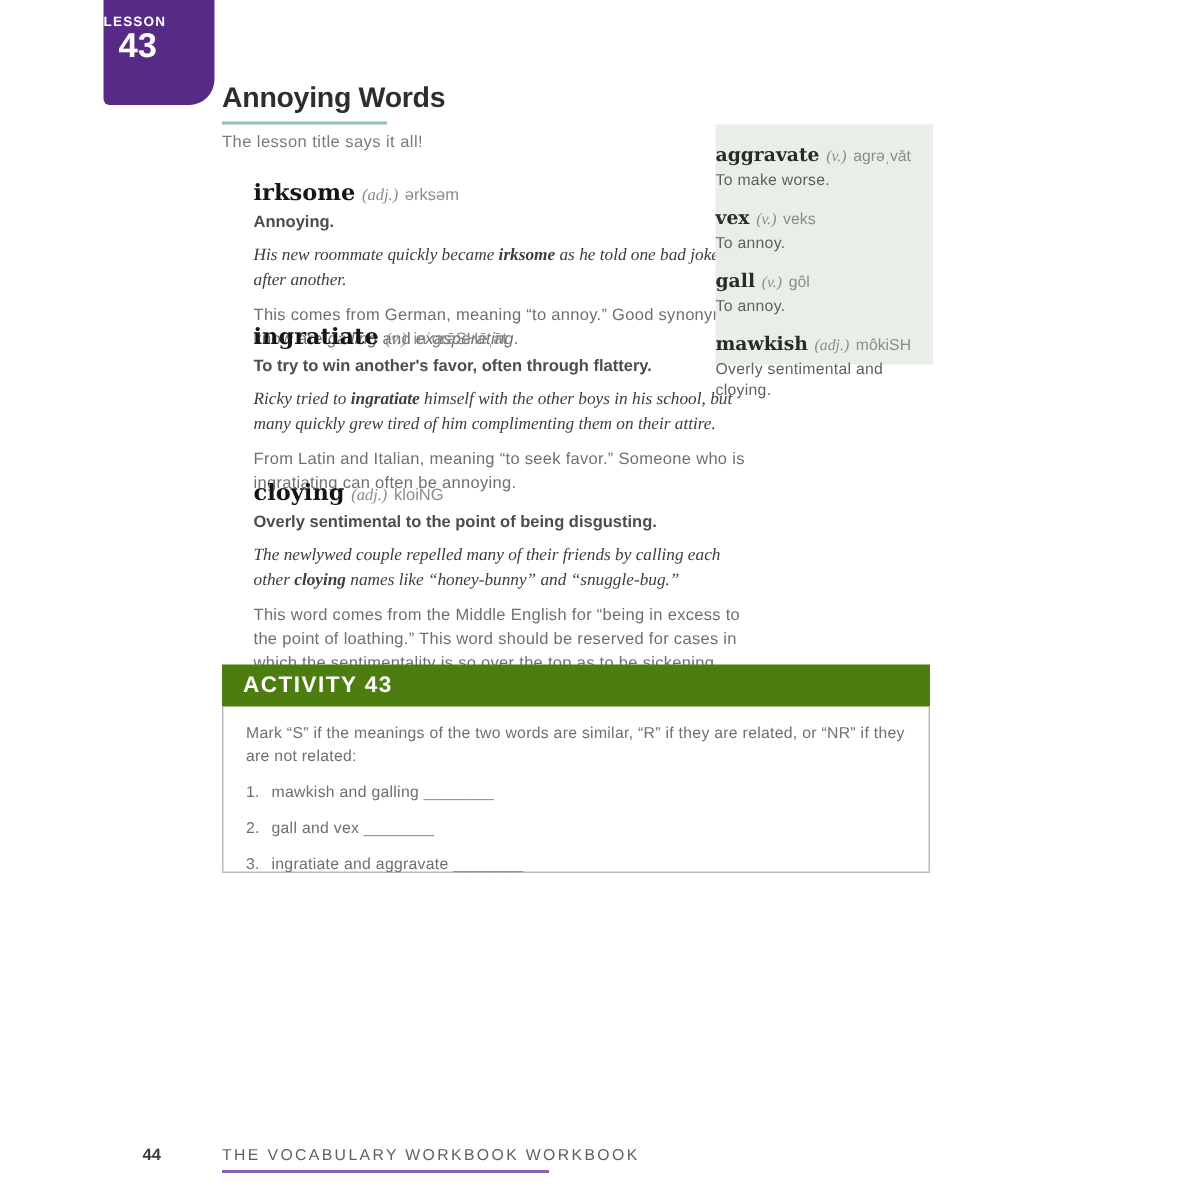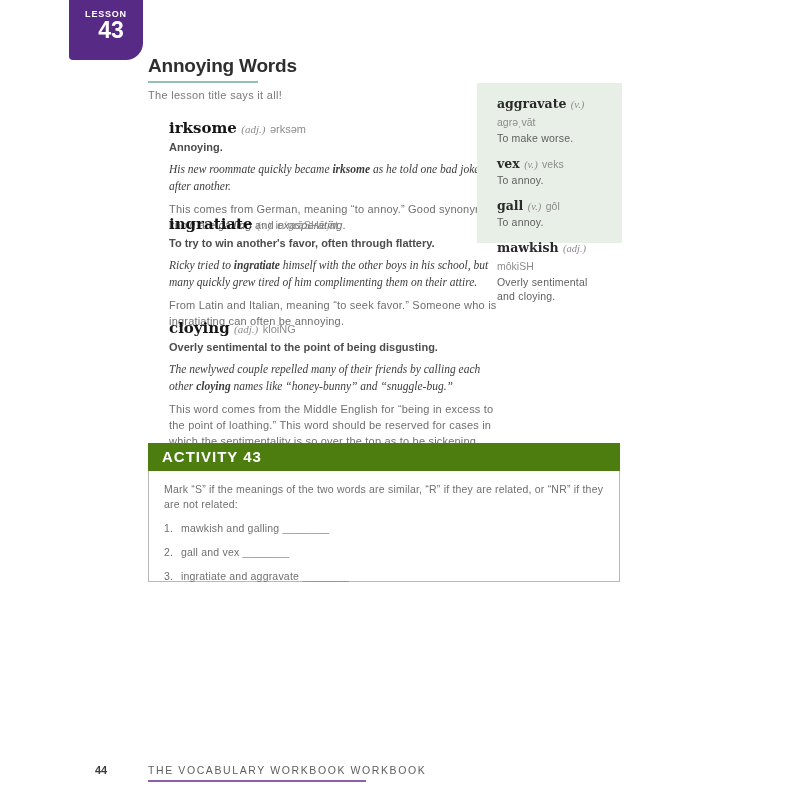--- a/index.html
+++ b/index.html
@@ -1,21 +1,21 @@
 <!DOCTYPE html>
 <html><head>
 <meta charset="utf-8">
 <style>
   html,body{margin:0;padding:0;background:#ffffff;}
   .page{position:relative;width:800px;height:800px;background:#ffffff;overflow:hidden;
         font-family:"Liberation Sans",sans-serif;}
 
   
-  .lesson-badge{position:absolute;left:69px;top:0;width:74px;height:60px;
-    background:#562a85;border-radius:0 0 17px 4px;color:#ffffff;text-align:center;}
+  .lesson-badge{position:absolute;left:69px;top:0;width:74px;height:70px;
+    background:#562a85;border-radius:0 0 17px 4px;color:#ffffff;text-align:left;}
   .lesson-label{font-size:9px;font-weight:bold;letter-spacing:.8px;margin-top:9px;}
   .lesson-number{font-size:23px;font-weight:bold;margin-top:0;line-height:1;margin-left:10px;}
 
   
   .title{position:absolute;left:148px;top:55px;margin:0;font-size:19px;font-weight:bold;
     color:#2e2e2e;letter-spacing:-.2px;}
   .title-rule{position:absolute;left:148px;top:81px;width:110px;height:2px;background:#92c1b1;}
   .intro{position:absolute;left:148px;top:89px;margin:0;font-size:11px;color:#7a7a7a;letter-spacing:.3px;}
 
   
@@ -28,21 +28,21 @@
   .pron{font-size:11px;color:#8c8c8c;}
   .definition{margin:0 0 6px 0;font-size:11px;font-weight:bold;color:#4d4d4d;line-height:15px;}
   .example{margin:0 0 7px 0;font-family:Liberation Serif, serif;font-style:italic;
     font-size:11.5px;color:#3d3d3d;line-height:16.5px;}
   .ex-bold{font-weight:bold;}
   .note{margin:0;font-size:11px;color:#6f6f6f;line-height:16px;letter-spacing:.2px;}
   .note .it{font-style:italic;}
 
   
   .sidebar{position:absolute;left:477px;top:83px;width:145px;height:160px;
-    background:#e8efe6;box-sizing:border-box;padding:11px 20px;}
+    background:#e8efe6;box-sizing:border-box;padding:11px 0;}
   .sb-item{margin-bottom:9px;}
   .sb-word{font-family:"DejaVu Serif","Liberation Serif",serif;font-weight:bold;
     font-size:12.5px;color:#2a2a2a;}
   .sb-pos{font-family:"Liberation Serif",serif;font-style:italic;font-size:10.5px;color:#8c8c8c;}
   .sb-pron{font-size:10.5px;color:#8c8c8c;}
   .sb-def{font-size:10.5px;color:#5f5f5f;line-height:14px;letter-spacing:.2px;margin-top:1px;}
 
   
   .activity{position:absolute;left:148px;top:443px;width:472px;}
   .activity-header{background:#4d7c0f;color:#ffffff;font-size:15px;font-weight:bold;

